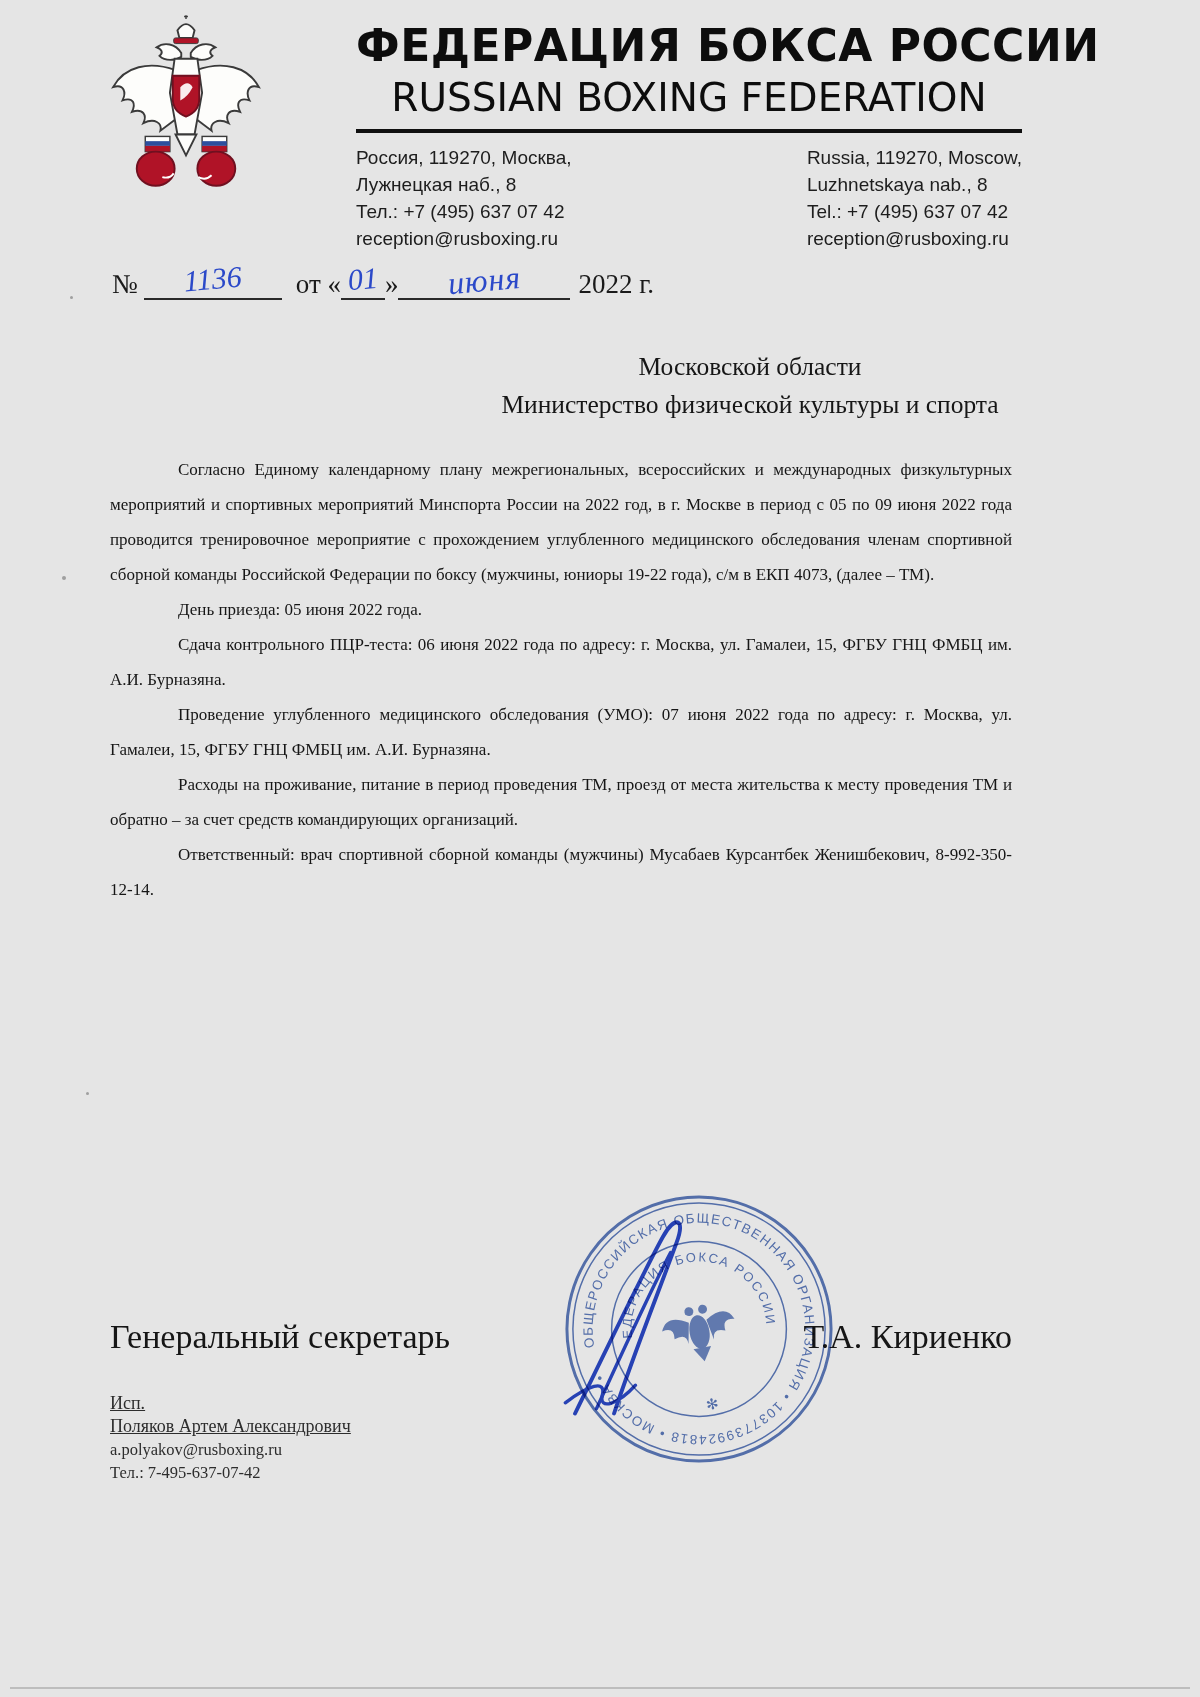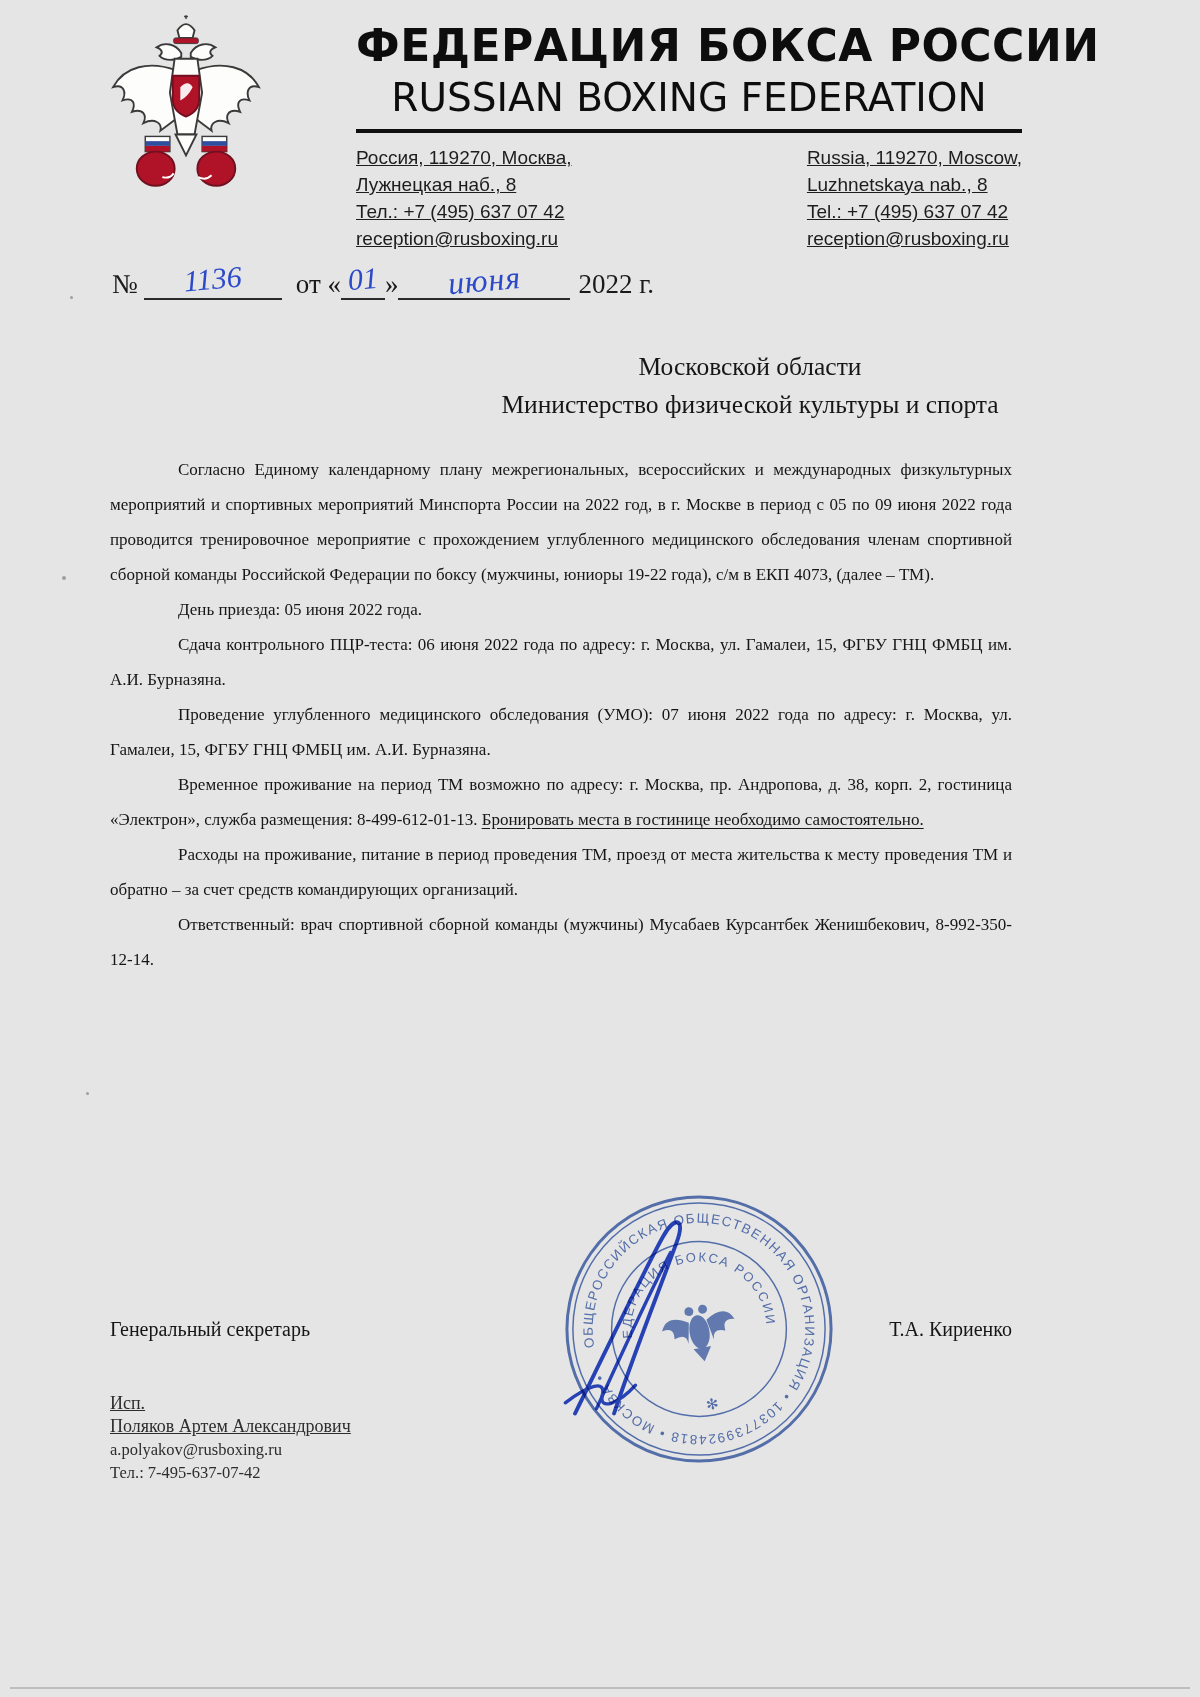--- a/index.html
+++ b/index.html
@@ -14,21 +14,21 @@
   .logo { position:absolute; left:96px; top:12px; width:180px; height:192px; }
   .masthead {
     position:absolute; left:356px; top:20px; width:666px; text-align:center;
     font-family:"DejaVu Sans", sans-serif;
   }
   .title-ru { font-size:44px; font-weight:700; letter-spacing:0.5px; color:#0d0d0d; white-space:nowrap; }
   .title-en { font-size:39px; font-weight:400; margin-top:4px; color:#0d0d0d; white-space:nowrap; }
   .head-rule { height:4px; background:#101010; margin-top:9px; }
   .addresses {
     display:flex; justify-content:space-between; text-align:left; margin-top:11px;
-    font-family:"Liberation Sans", sans-serif; font-size:19px; line-height:27px; color:#1d1d1d;text-decoration:underline;
+    font-family:"Liberation Sans", sans-serif; font-size:19px; line-height:27px; color:#1d1d1d;
   }
 
   
   .ref-line {
     position:absolute; left:112px; top:264px; display:flex; align-items:flex-end;
     font-size:27px; color:#1a1a1a;
   }
   .slot { border-bottom:2px solid #2a2a2a; text-align:center; height:36px; }
   .slot-no { width:138px; margin-left:6px; }
   .slot-day { width:44px; }
@@ -48,21 +48,21 @@
 
   
   .body-text { position:absolute; left:110px; top:452px; width:902px;
     font-size:17px; line-height:35px; text-align:justify; }
   .body-text p { text-indent:68px; }
   .u { text-decoration:underline; text-underline-offset:3px; }
 
   
   .signature-row {
     position:absolute; left:110px; top:1318px; width:902px;
-    display:flex; justify-content:space-between; font-size:20px;
+    display:flex; justify-content:space-between; font-size:34px;
   }
   .stamp {
     position:absolute; left:560px; top:1190px; width:278px; height:278px;
     transform:rotate(-10deg); opacity:0.85; mix-blend-mode:multiply; pointer-events:none;
   }
   .sig-strokes {
     position:absolute; left:538px; top:1202px; width:195px; height:228px;
     mix-blend-mode:multiply; pointer-events:none;
   }
 
@@ -156,21 +156,20 @@
   <div class="recipient">
     <div>Московской области</div>
     <div>Министерство физической культуры и спорта</div>
   </div>
 
   <div class="body-text">
     <p>Согласно Единому календарному плану межрегиональных, всероссийских и международных физкультурных мероприятий и спортивных мероприятий Минспорта России на 2022 год, в г. Москве в период с 05 по 09 июня 2022 года проводится тренировочное мероприятие с прохождением углубленного медицинского обследования членам спортивной сборной команды Российской Федерации по боксу (мужчины, юниоры 19-22 года), с/м в ЕКП 4073, (далее – ТМ).</p>
     <p>День приезда: 05 июня 2022 года.</p>
     <p>Сдача контрольного ПЦР-теста: 06 июня 2022 года по адресу: г. Москва, ул. Гамалеи, 15, ФГБУ ГНЦ ФМБЦ им. А.И. Бурназяна.</p>
     <p>Проведение углубленного медицинского обследования (УМО): 07 июня 2022 года по адресу: г. Москва, ул. Гамалеи, 15, ФГБУ ГНЦ ФМБЦ им. А.И. Бурназяна.</p>
-    <p><span>Временное проживание на период ТМ возможно по адресу: г. Москва, пр. Андропова, д. 38, корп. 2, гостиница «Электрон», служба размещения: 8-499-612-01-13. </span><span class="u">Бронировать места в гостинице необходимо самостоятельно.</span></p>
     <p>Расходы на проживание, питание в период проведения ТМ, проезд от места жительства к месту проведения ТМ и обратно – за счет средств командирующих организаций.</p>
     <p>Ответственный: врач спортивной сборной команды (мужчины) Мусабаев Курсантбек Женишбекович, 8-992-350-12-14.</p>
   </div>
 
   <div class="signature-row">
     <span>Генеральный секретарь</span>
     <span>Т.А. Кириенко</span>
   </div>
 
   <svg class="stamp" viewBox="0 0 280 280">

